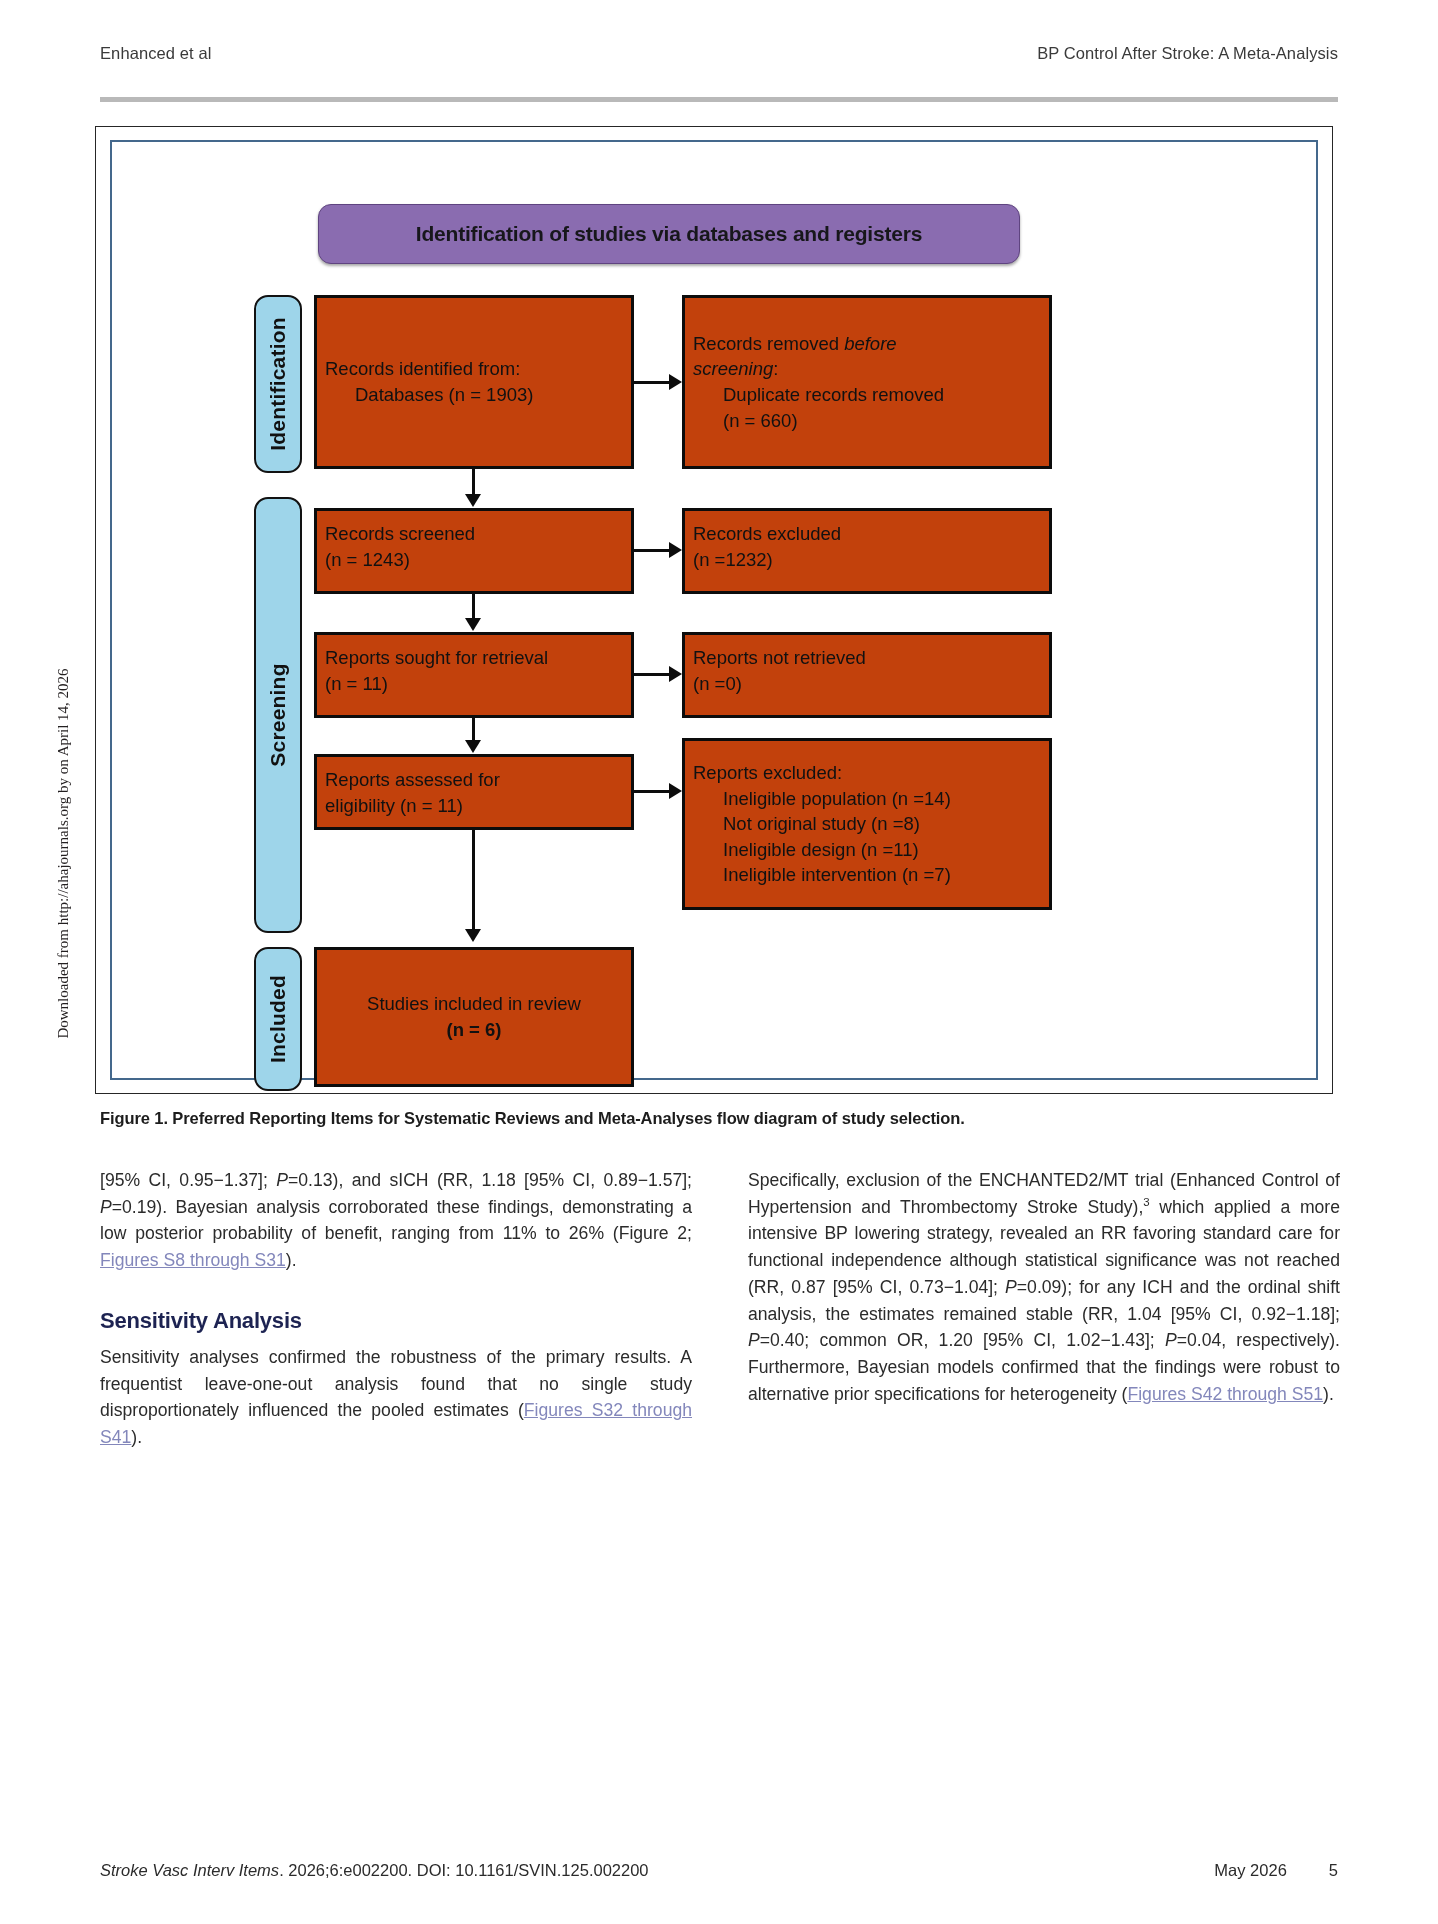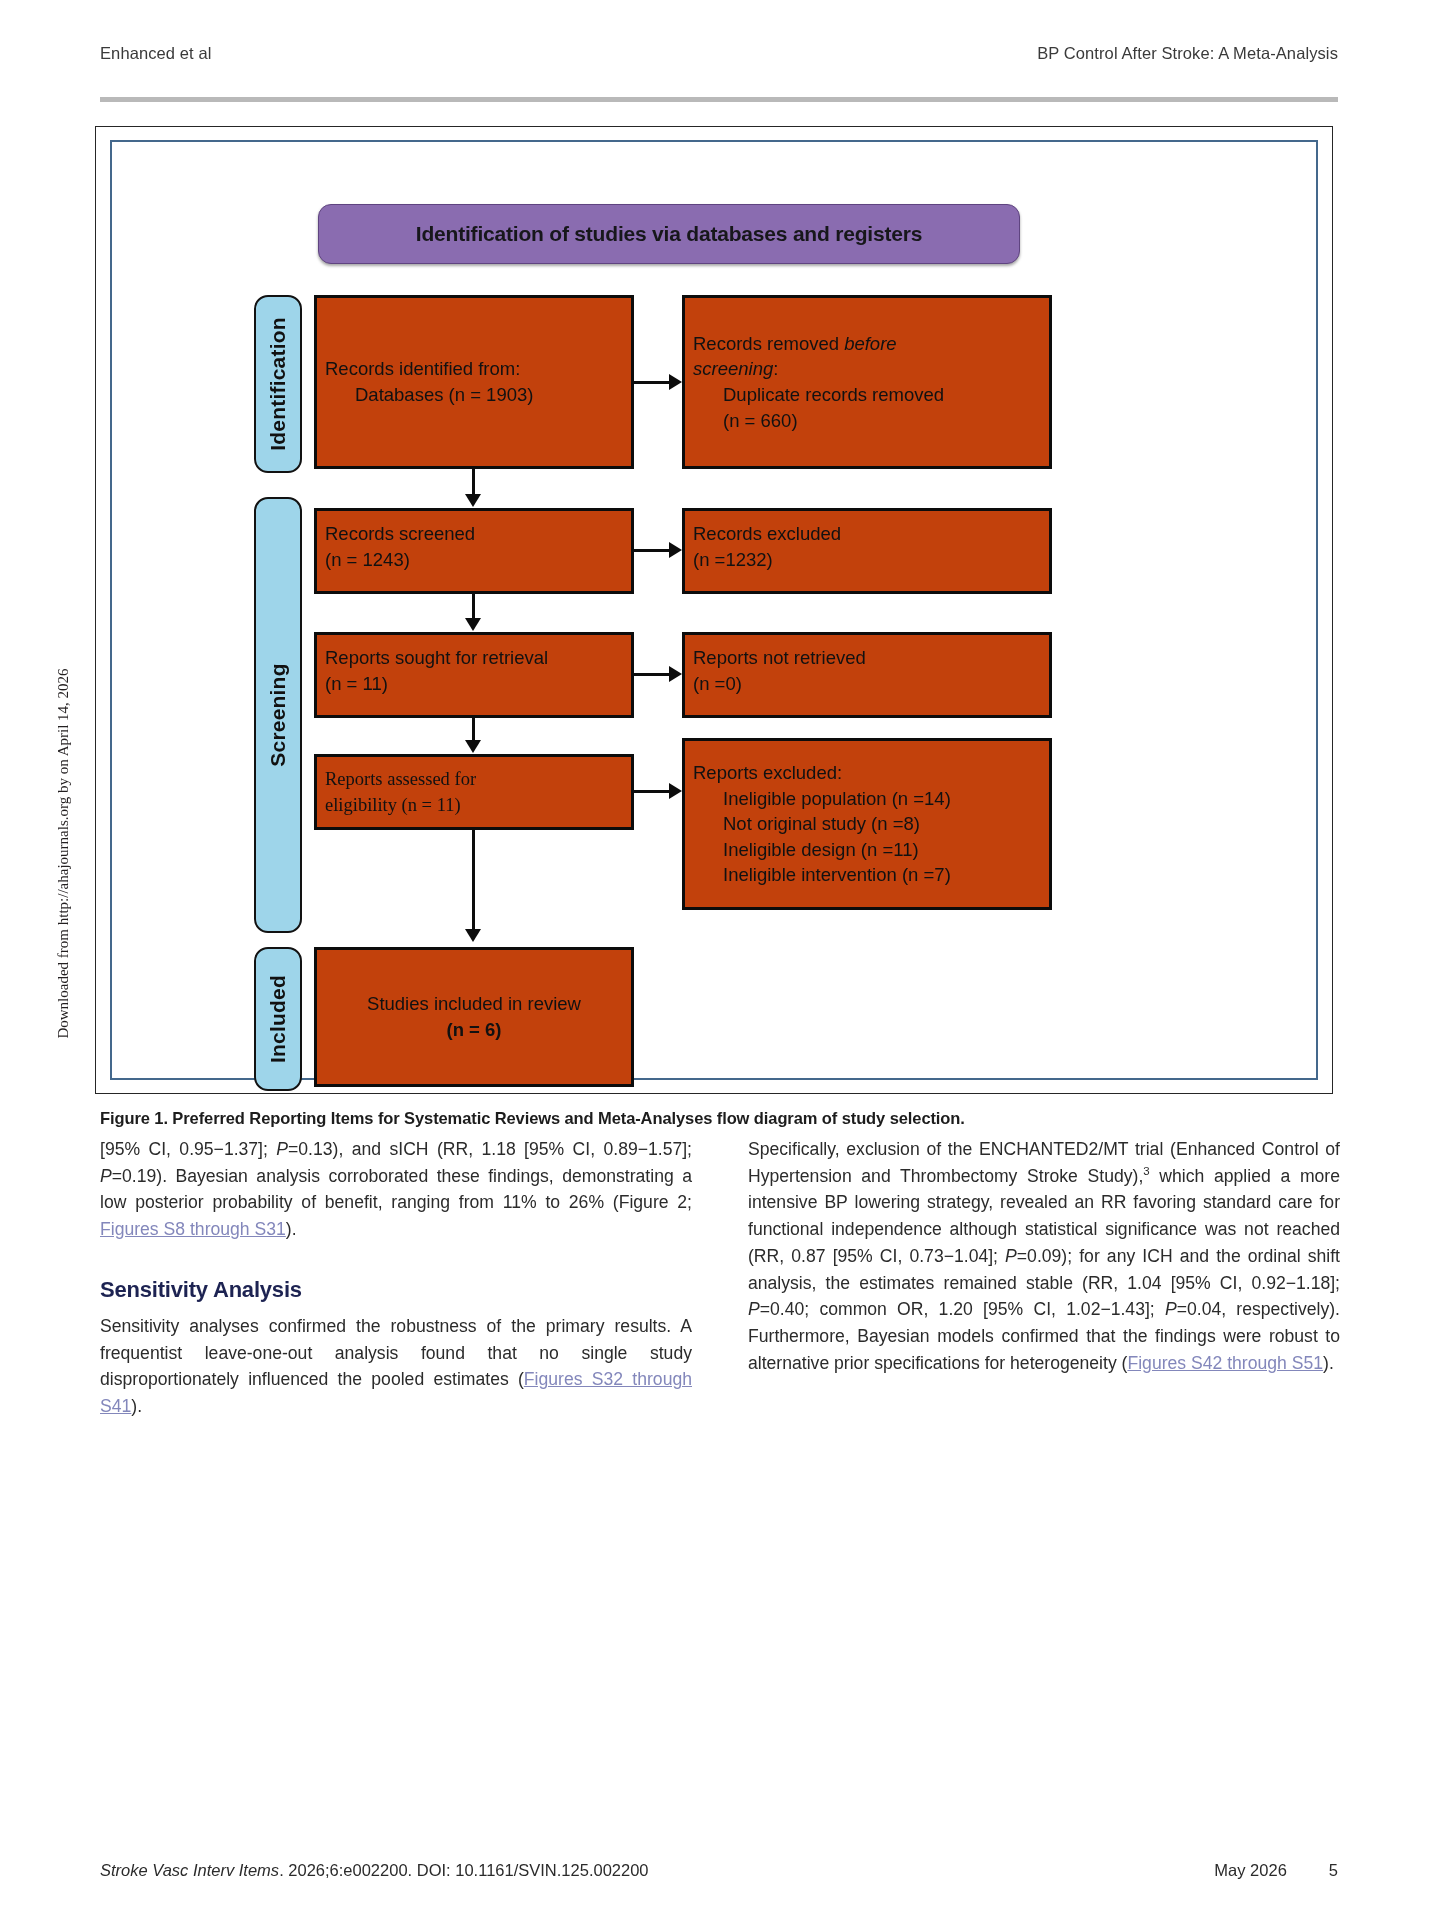--- a/index.html
+++ b/index.html
@@ -96,21 +96,21 @@
   .pbox .b{ font-weight:bold; }
 
   .box-identified   { left:202px; top:153px; width:320px; height:174px;
                       display:flex; flex-direction:column; justify-content:center; }
   .box-removed      { left:570px; top:153px; width:370px; height:174px;
                       display:flex; flex-direction:column; justify-content:center; }
   .box-screened     { left:202px; top:366px; width:320px; height:86px; }
   .box-excluded     { left:570px; top:366px; width:370px; height:86px; }
   .box-sought       { left:202px; top:490px; width:320px; height:86px;  }
   .box-notretrieved { left:570px; top:490px; width:370px; height:86px; }
-  .box-assessed     { left:202px; top:612px; width:320px; height:76px;font-family:Liberation Serif, serif; }
+  .box-assessed     { left:202px; top:612px; width:320px; height:76px; }
   .box-repexcluded  { left:570px; top:596px; width:370px; height:172px;
                       display:flex; flex-direction:column; justify-content:center; }
   .box-included     { left:202px; top:805px; width:320px; height:140px;
                       display:flex; flex-direction:column; justify-content:center; }
 
   .conn{ position:absolute; background:#0c0c0c; }
   .arrow-head{
     position:absolute; width:0; height:0;
   }
   .arrow-right{
@@ -126,21 +126,21 @@
 
   
   .fig-caption{
     position:absolute; left:100px; top:1109px; width:1238px;
     font-size:16.5px; font-weight:bold; color:#1c1c1c;
     letter-spacing:-.1px;
   }
 
   
   .columns{
-    position:absolute; left:100px; top:1136px; width:1240px; height:680px;
+    position:absolute; left:100px; top:1167px; width:1240px; height:680px;
     display:flex; gap:56px;
   }
   .col{ width:600px; }
   .col p{
     margin:0 0 0 0;
     font-size:17.6px;
     line-height:1.52;
     color:#2b2b2b;
     text-align:justify;
     hyphens:none;

